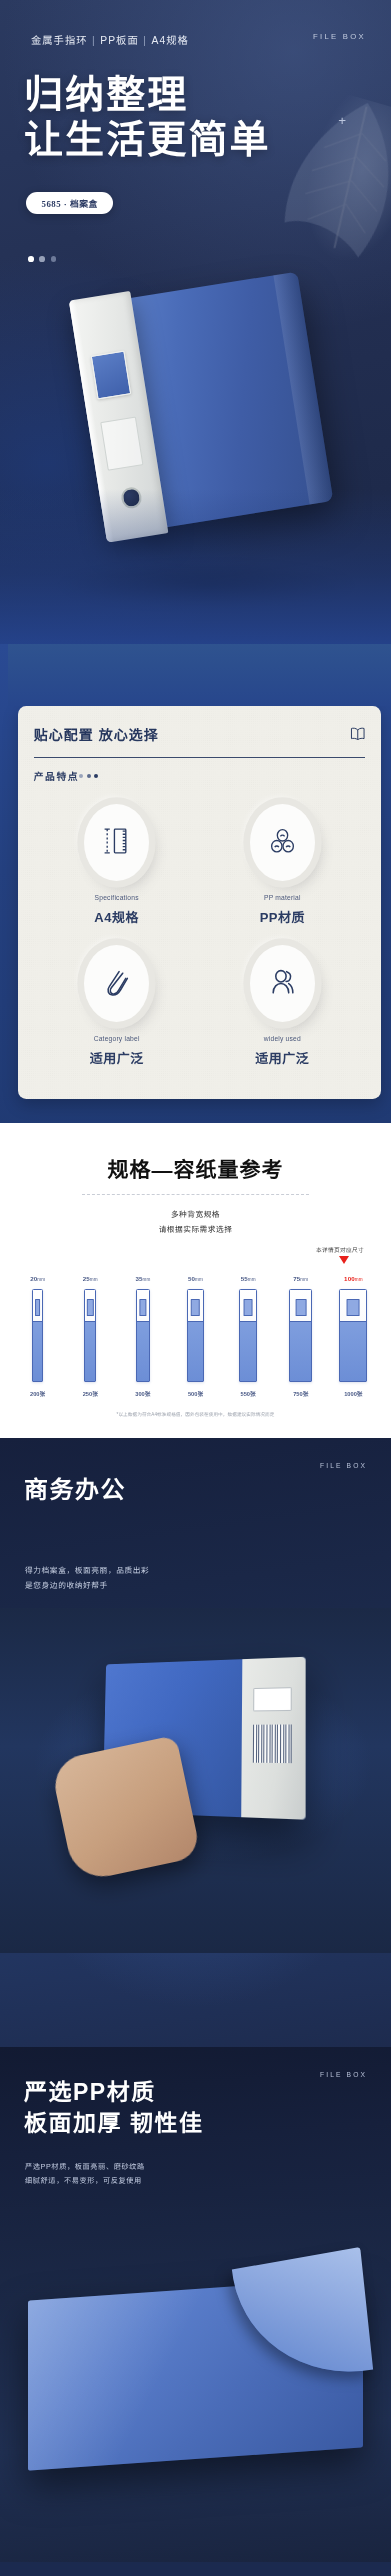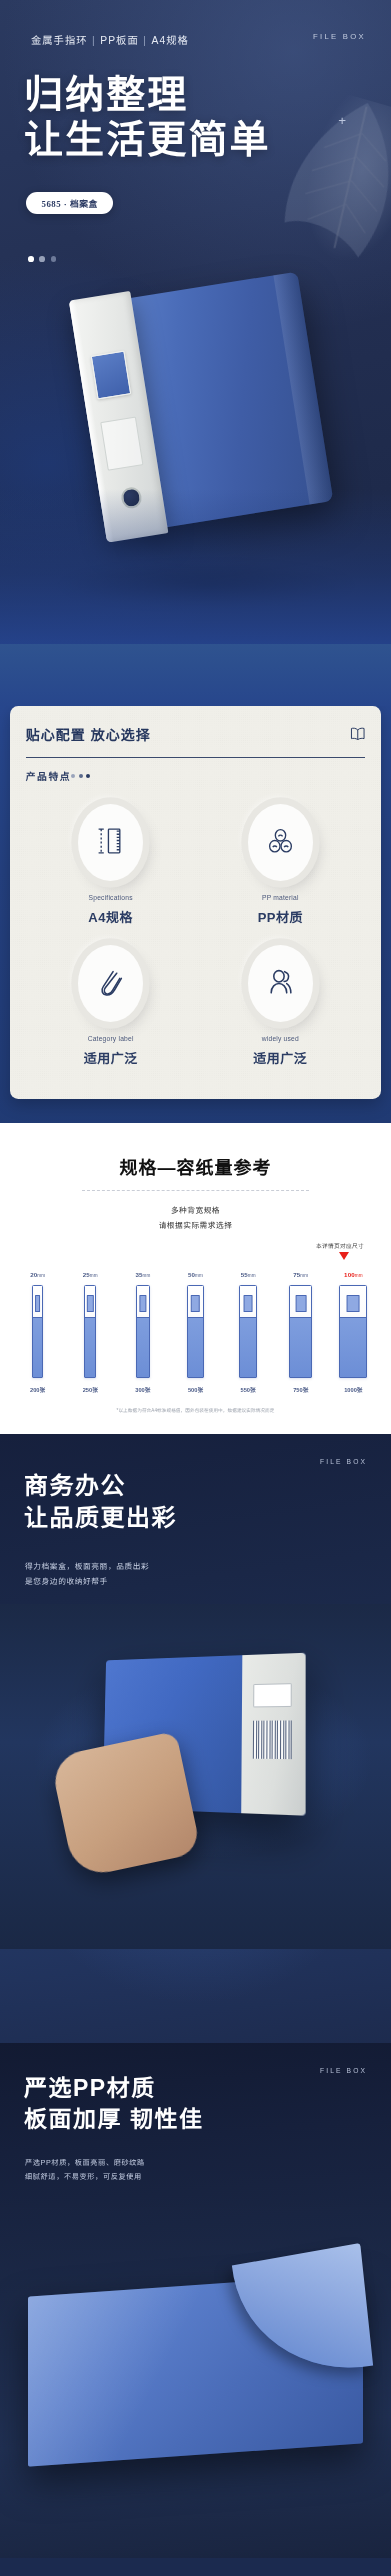--- a/index.html
+++ b/index.html
@@ -121,21 +121,21 @@
   }
   .hero-floor{
     position:absolute;left:0;bottom:0;width:100%;height:155px;
     background:linear-gradient(180deg,rgba(30,48,96,0) 0%,rgba(34,60,124,.55) 55%,rgba(38,70,148,.85) 100%);
   }
 
   
   .config{
     position:relative;
     background:linear-gradient(178deg,#2a4a93 0%,#27468c 18%,#24407f 46%,#203a73 100%);
-    padding:0 0 24px 0;
+    padding:0 0 24px 8px;
   }
   .config-photo{
     position:relative;height:62px;
     background:linear-gradient(180deg,#2f538f 0%,#27468c 100%);
   }
   .card{
     margin:0 10.3px;background:#f0efe9;border-radius:8.2px;
     padding:17.5px 15.5px 23px 15.5px;
     box-shadow:0 5.2px 15.5px rgba(0,0,0,.22);
     background-image:radial-gradient(rgba(0,0,0,.025) 0.5px, transparent 0.5px);
@@ -166,21 +166,21 @@
       -3.1px -4.1px 9.3px rgba(255,255,255,.95);
     margin-bottom:13.4px;
   }
   .feat-circle svg{width:27px;height:30px;color:#2b3c63;}
   .feat-en{font-size:6.7px;color:#4a577a;letter-spacing:0.2px;margin-bottom:6.2px;}
   .feat-cn{font-size:13px;font-weight:800;color:#2b3c63;letter-spacing:0.5px;}
 
   
   .spec{background:#ffffff;padding:30px 0 20.6px 0;color:#222;}
   .spec-title{
-    text-align:center;font-size:18px;font-weight:800;color:#111;letter-spacing:1px;
+    text-align:center;font-size:21px;font-weight:800;color:#111;letter-spacing:1px;
   }
   .spec-divider{
     width:227px;height:0;margin:11.3px auto 13.4px auto;
     border-top:1px dashed #c9cdd6;
   }
   .spec-sub{text-align:center;font-size:7.7px;line-height:1.9;color:#333;letter-spacing:0.5px;}
   .marker{position:relative;height:30px;margin-top:7.2px;}
   .marker-label{
     position:absolute;right:27px;top:0;font-size:5.7px;color:#444;letter-spacing:0.3px;white-space:nowrap;
   }
@@ -526,21 +526,20 @@
         </div>
     </div>
 
     <div class="spec-note">*以上数据为符合A4标准规格值，因外包装在使用中，数据建议实际情况而定</div>
   </section>
 
   <section class="office">
     <div class="office-filebox">FILE BOX</div>
     <h2 class="office-h2">
       <span>商务办公</span>
-      <span>让品质更出彩</span>
     </h2>
     <div class="office-p">
       <span>得力档案盒，板面亮丽，品质出彩</span>
       <span>是您身边的收纳好帮手</span>
     </div>
     <div class="office-stage"></div>
     <div class="office-box">
       <div class="face">
         <div class="lbl"></div>
         <div class="bar2"></div>

